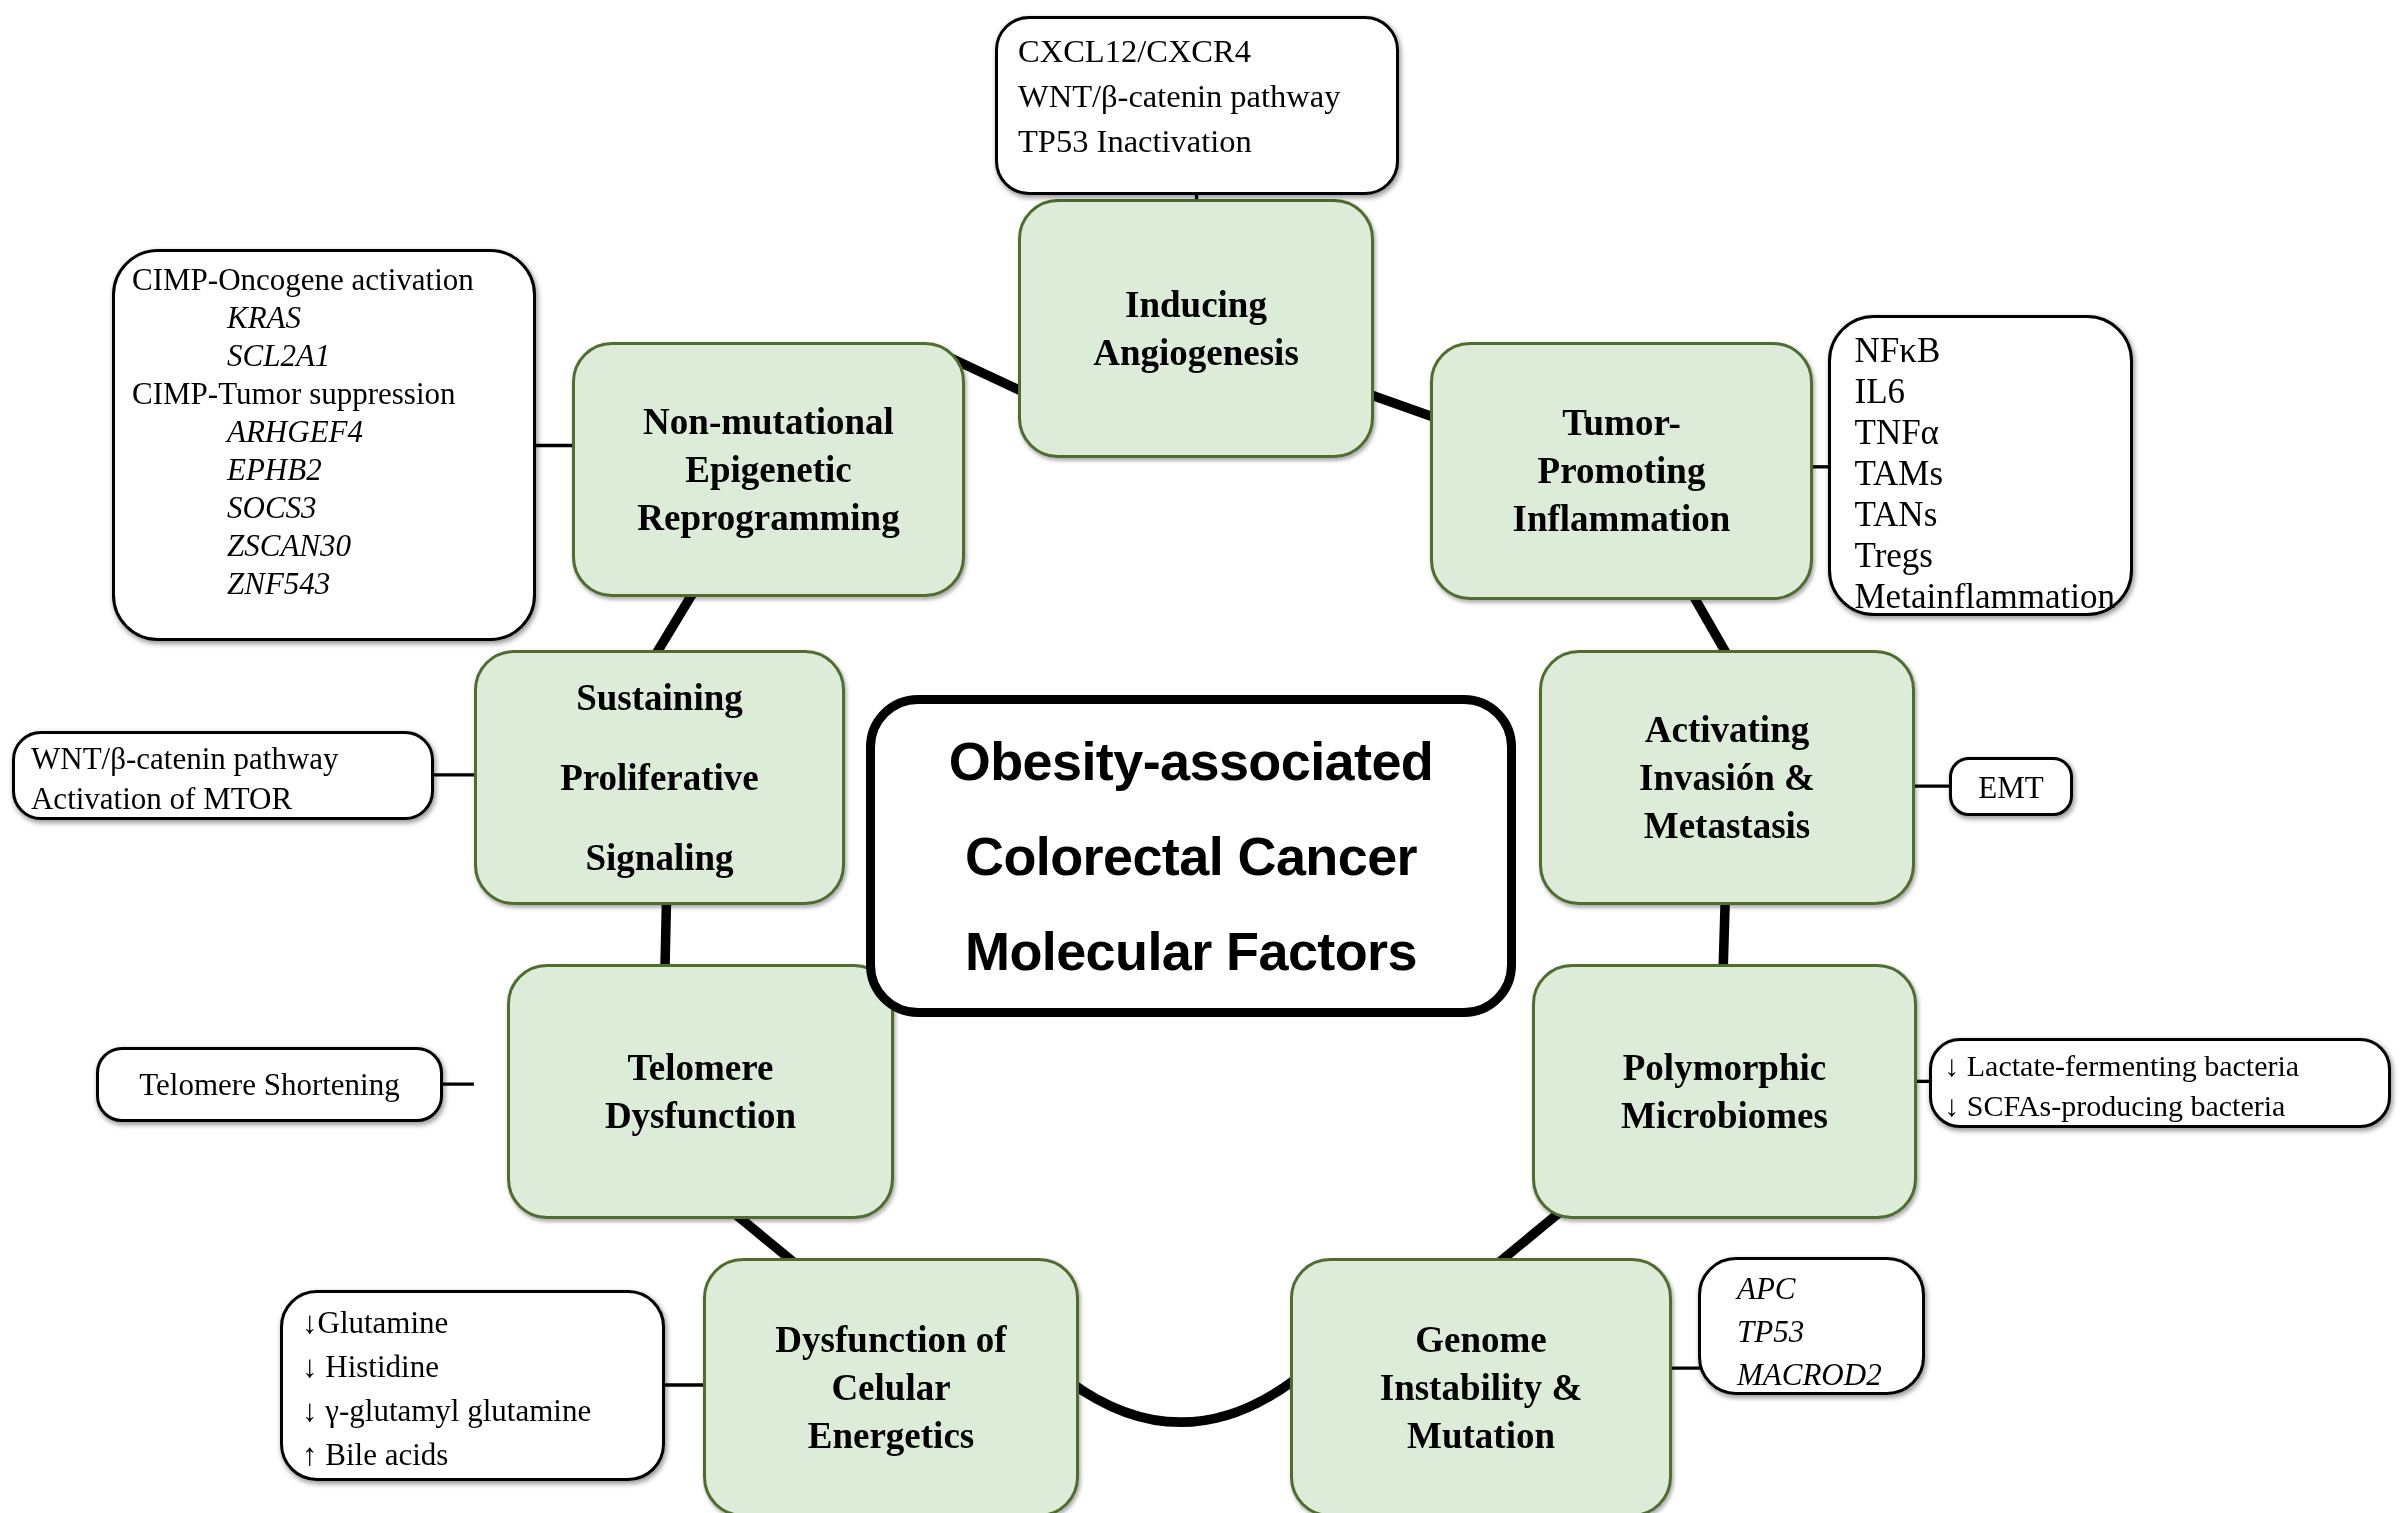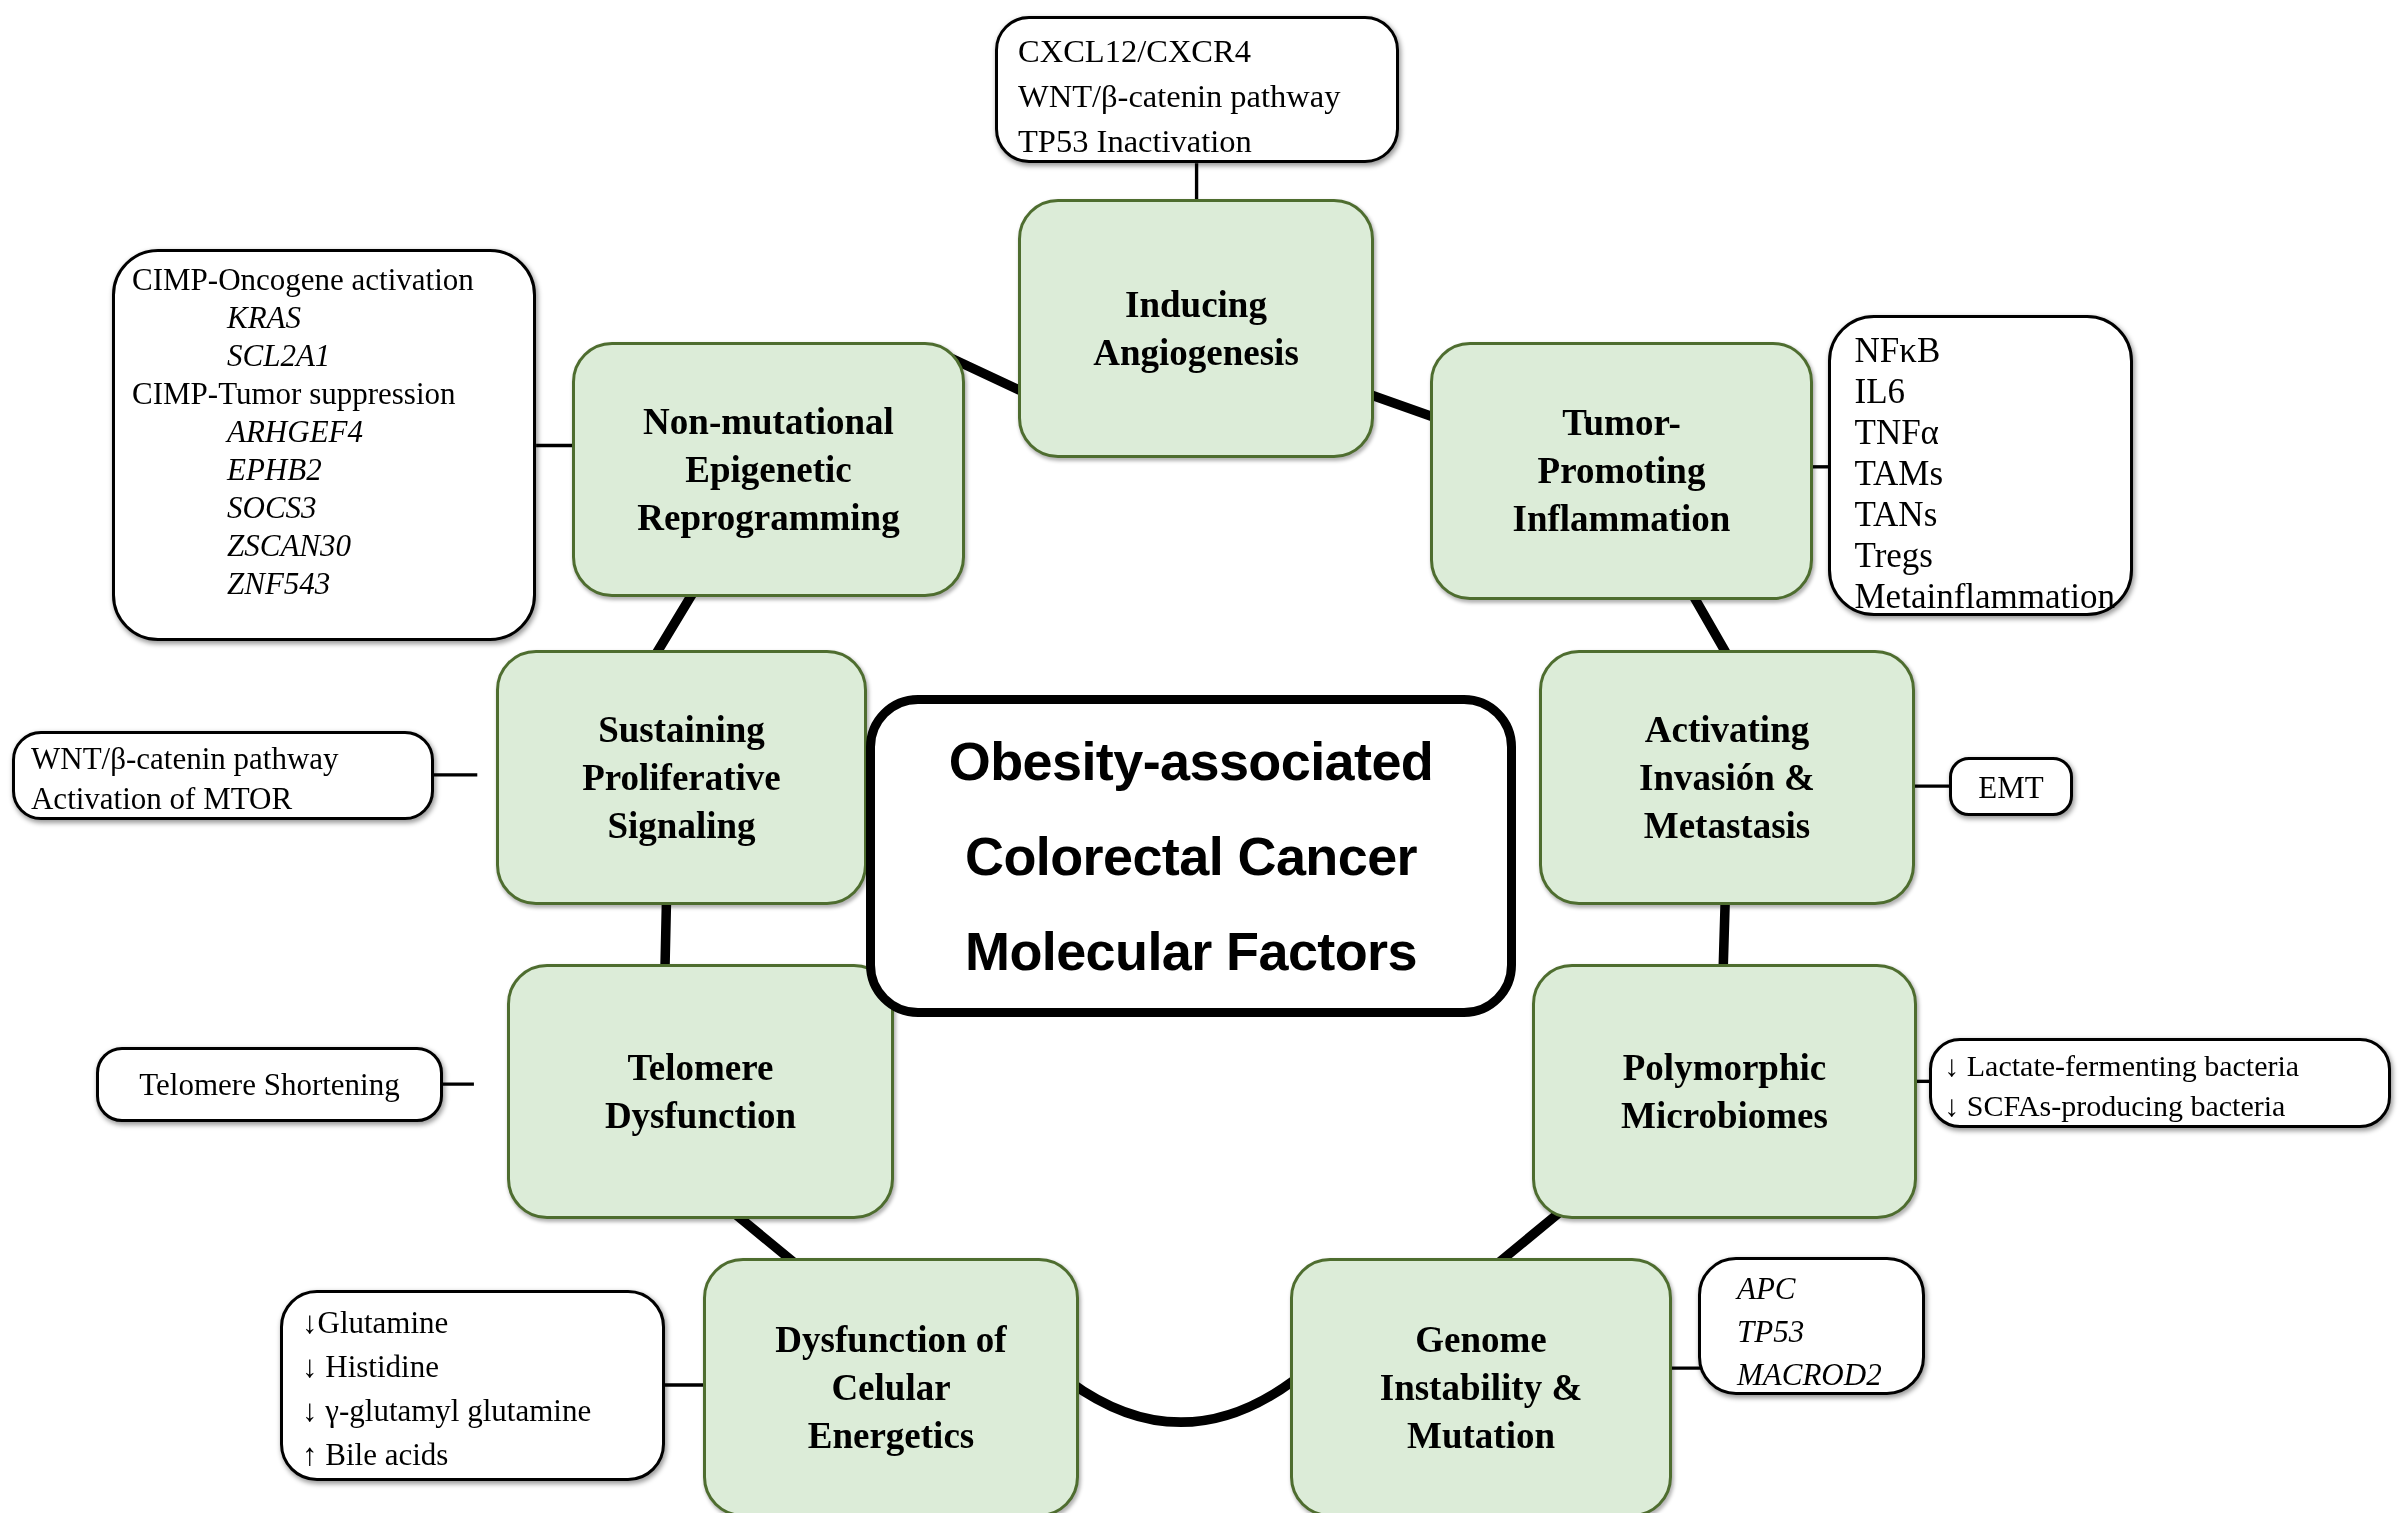--- a/index.html
+++ b/index.html
@@ -42,34 +42,34 @@
     background:#ffffff;
     border:3.4px solid #000;
     border-radius:27px;
     box-shadow:1.7px 2.8px 5px rgba(0,0,0,0.40);
     box-sizing:border-box;
   }
   .wbox .ln{white-space:nowrap;}
   .italic{font-style:italic;}
   .indent{padding-left:95px;}
 
-  #box-cx{left:995px;top:15.7px;width:404px;height:147px;border-radius:34px;padding:10px 0 0 20px;font-size:32.5px;line-height:45px;}
+  #box-cx{left:995px;top:15.7px;width:404px;height:179px;border-radius:34px;padding:10px 0 0 20px;font-size:32.5px;line-height:45px;}
   #box-ci{left:112px;top:249px;width:424px;height:392px;border-radius:46px;padding:9px 0 0 17px;font-size:31px;line-height:38px;}
   #box-nf{left:1828px;top:315px;width:305px;height:301px;border-radius:46px;padding:12.3px 0 0 23.5px;font-size:35px;line-height:41px;}
   #box-wn{left:12.3px;top:731px;width:422px;height:89px;border-radius:29px;padding:4.5px 0 0 15.7px;font-size:31px;line-height:40px;}
   #box-em{left:1949px;top:757px;width:124px;height:59px;border-radius:20px;font-size:31px;line-height:56px;text-align:center;}
   #box-ts{left:96px;top:1047px;width:347px;height:75px;border-radius:26px;font-size:31px;line-height:69px;text-align:center;}
   #box-ba{left:1929px;top:1038px;width:462px;height:90px;border-radius:31px;padding:4.5px 0 0 12.3px;font-size:30px;line-height:40px;}
   #box-gl{left:280px;top:1290px;width:385px;height:191px;border-radius:37px;padding:7.8px 0 0 19px;font-size:31px;line-height:44px;}
   #box-ap{left:1698px;top:1257px;width:227px;height:138px;border-radius:38px;padding:6.7px 0 0 36px;font-size:31px;line-height:43px;}
 
   #g-ia{left:1018px;top:199px;width:350px;height:253px;}
   #g-nm{left:572px;top:342px;width:387px;height:249px;}
   #g-tp{left:1430px;top:342px;width:377px;height:252px;}
-  #g-su{left:496px;top:650px;width:365px;height:249px;}
+  #g-su{left:474px;top:650px;width:365px;height:249px;gap:32px;}
   #g-am{left:1539px;top:650px;width:370px;height:249px;}
   #g-td{left:471px;top:964px;width:381px;height:249px;margin-left:36px;}
   #g-pm{left:1532px;top:964px;width:379px;height:249px;}
   #g-de{left:703px;top:1258px;width:370px;height:253px;}
   #g-ge{left:1290px;top:1258px;width:376px;height:253px;}
 
   
   #center-box{
     position:absolute;
     z-index:4;

